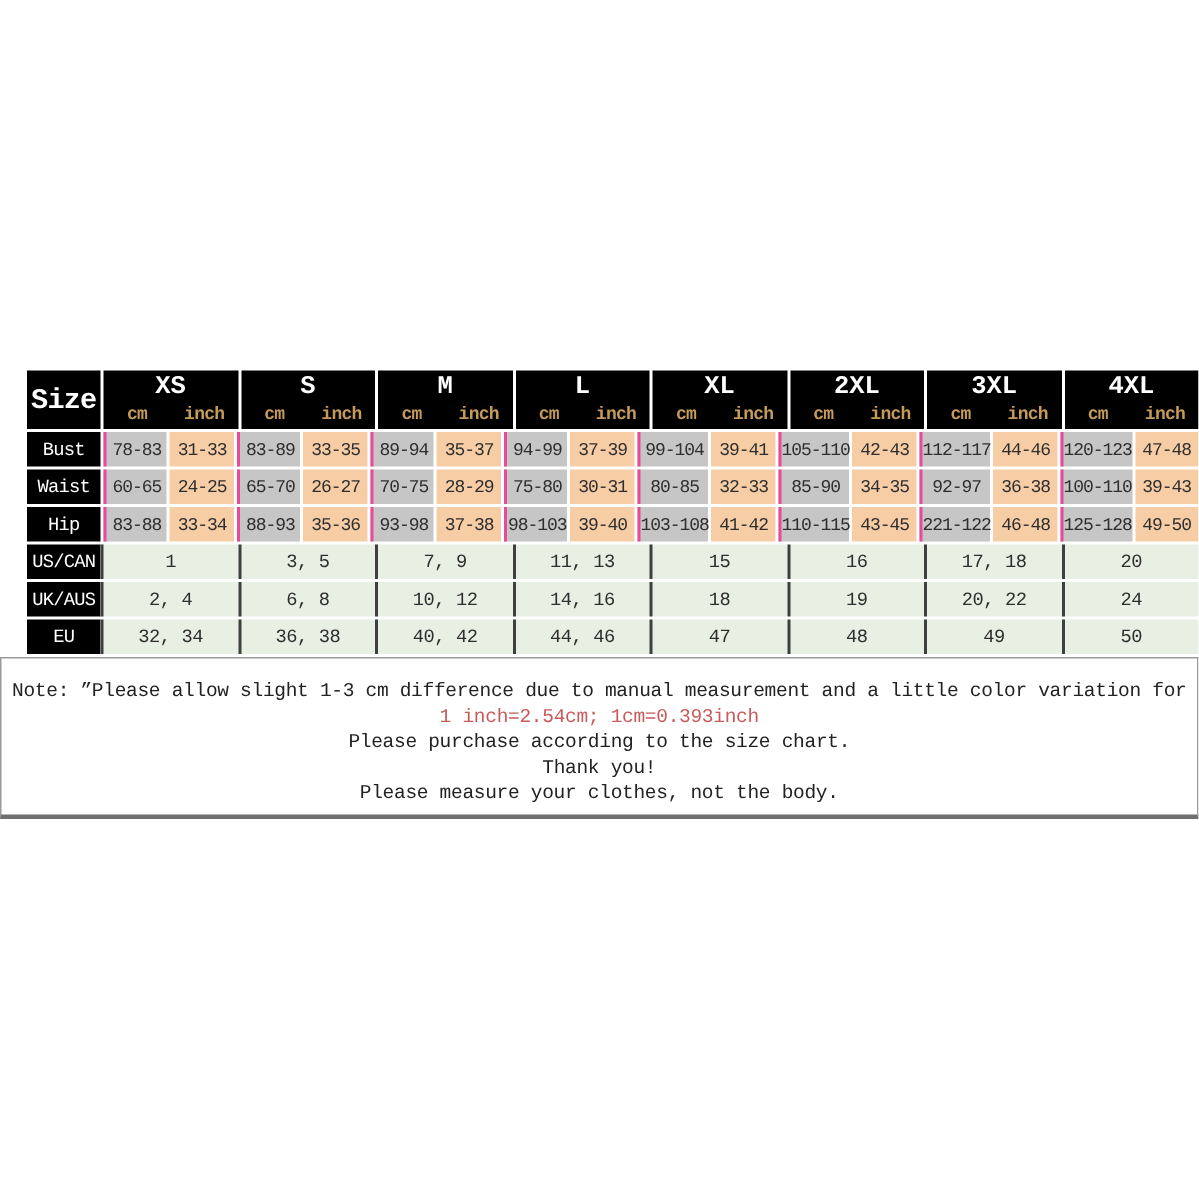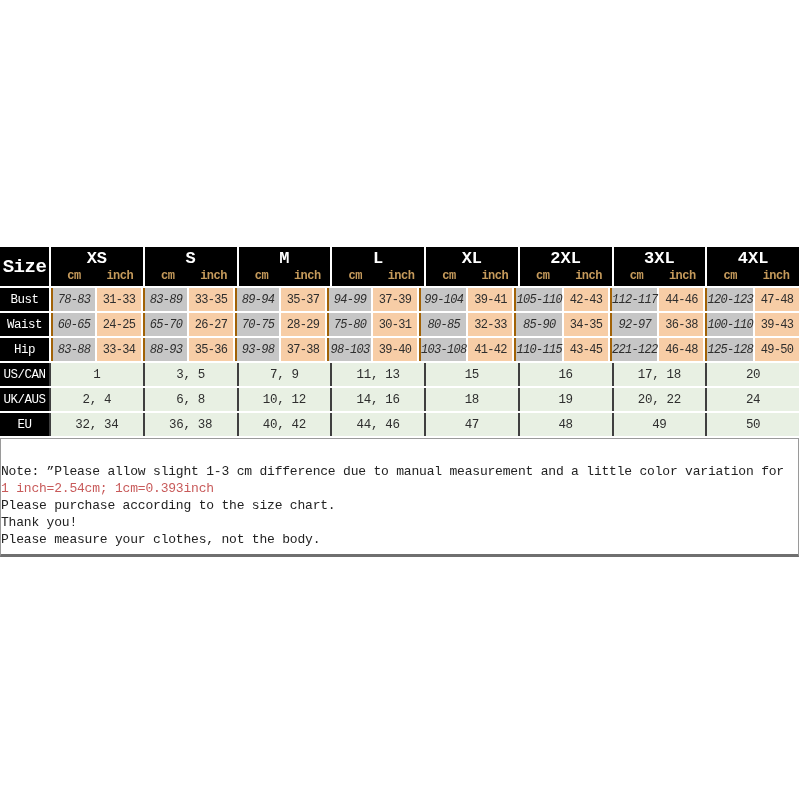--- a/index.html
+++ b/index.html
@@ -2,21 +2,21 @@
 <html style="--header-bg: #000000; --header-text: #ffffff; --unit-text: #c59a5b; --cm-bg: #c6c6c6; --in-bg: #f7cda6; --region-bg: #e8f0e3; --cell-text: #2e2e2e; --conv-text: #c85a5a; --note-text: #222222; --note-border: #9a9a9a;"><head>
 <meta charset="utf-8">
 <style>
   html,body { margin:0; padding:0; }
   body {
     width:799px; height:799px; background:#ffffff; position:relative;
     font-family:"Liberation Mono", monospace;
   }
   .chart { position:absolute; top:247px; left:0; width:799px; }
 
-  .grid { display:grid; }
+  .grid { display:grid;padding-left:18px; }
 
   
   .header-grid { grid-template-columns:49px repeat(8,1fr); column-gap:2px; }
   .corner {
     background:var(--header-bg,#000); color:var(--header-text,#fff);
     display:flex; align-items:center; justify-content:center;
     font-size:19px; font-weight:700; letter-spacing:-0.5px; height:39px;
   }
   .group { background:var(--header-bg,#000); height:39px; display:flex; flex-direction:column; }
   .size-name {
@@ -35,35 +35,35 @@
     background:var(--header-bg,#000); color:var(--header-text,#fff);
     font-weight:400; font-size:12.5px; letter-spacing:-0.5px;
     display:flex; align-items:center; justify-content:center; white-space:nowrap;
   }
   .cell {
     display:flex; align-items:center; justify-content:center;
     font-size:12px; letter-spacing:-0.7px; color:var(--cell-text,#2e2e2e); white-space:nowrap;
   }
   .c-cm { background:var(--cm-bg,#c6c6c6); }
   .c-in { background:var(--in-bg,#f7cda6); }
-  .gs   { border-left:2px solid #a16207;font-style:italic; }
+  .gs   { border-left:2px solid #ec4899; }
 
   
   .region-grid { grid-template-columns:49px repeat(8,1fr); row-gap:2px; margin-top:2px; grid-auto-rows:23px; }
   .rcell {
     background:var(--region-bg,#e8f0e3); border-left:2px solid #3f3f3f;
     display:flex; align-items:center; justify-content:center;
     font-size:12.5px; letter-spacing:-0.3px; color:var(--cell-text,#2e2e2e); white-space:nowrap;
   }
 
   
   .note {
     margin-top:2px; background:#ffffff;
     border:1px solid var(--note-border,#9a9a9a); border-bottom:3px solid #6f6f6f;
-    padding:24px 0 6px; 
+    padding:13px 0 6px; text-align:center;
   }
   .note-line {
     font-size:13px; line-height:17px; letter-spacing:-0.2px;
     color:var(--note-text,#222); white-space:nowrap;
   }
   .note-line.red { color:var(--conv-text,#c85a5a); }
 </style>
 </head>
 <body>
 

